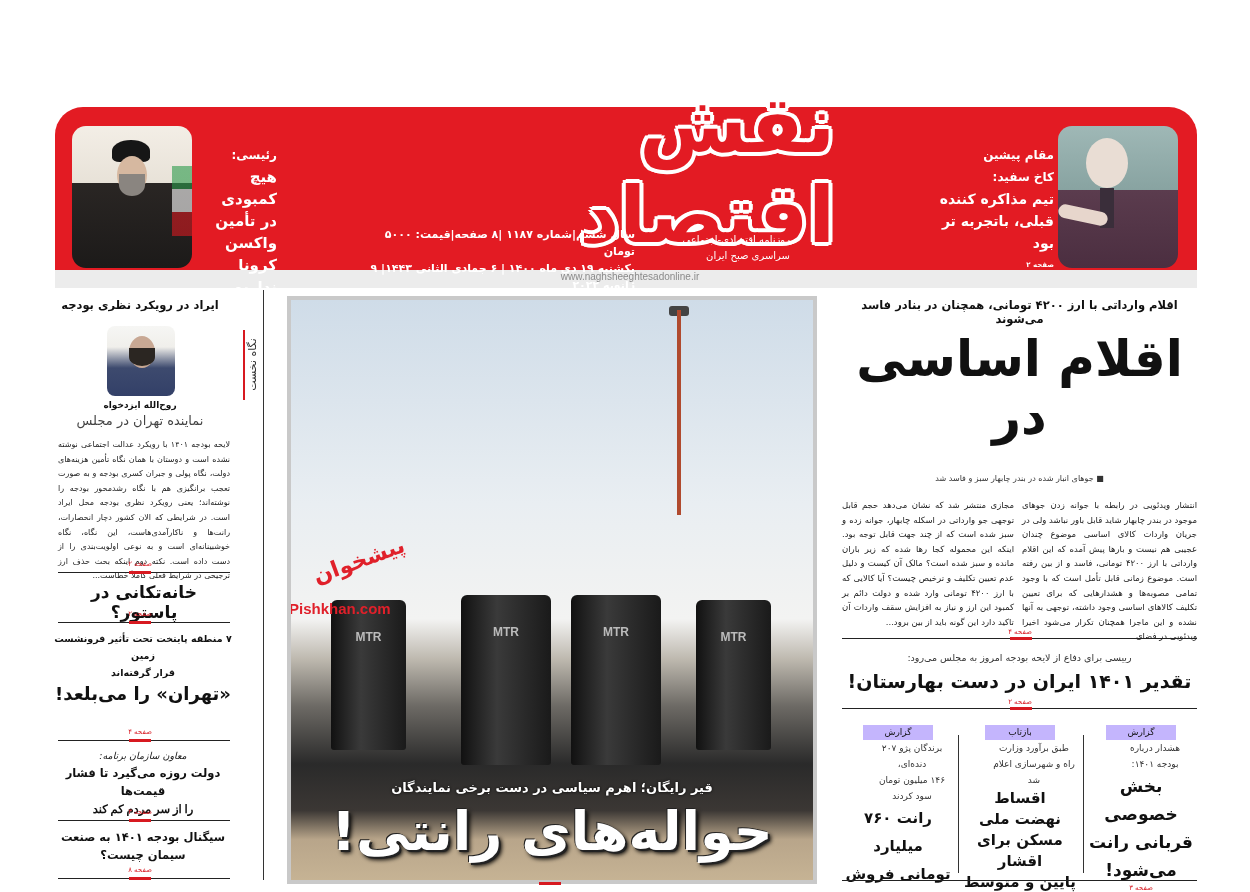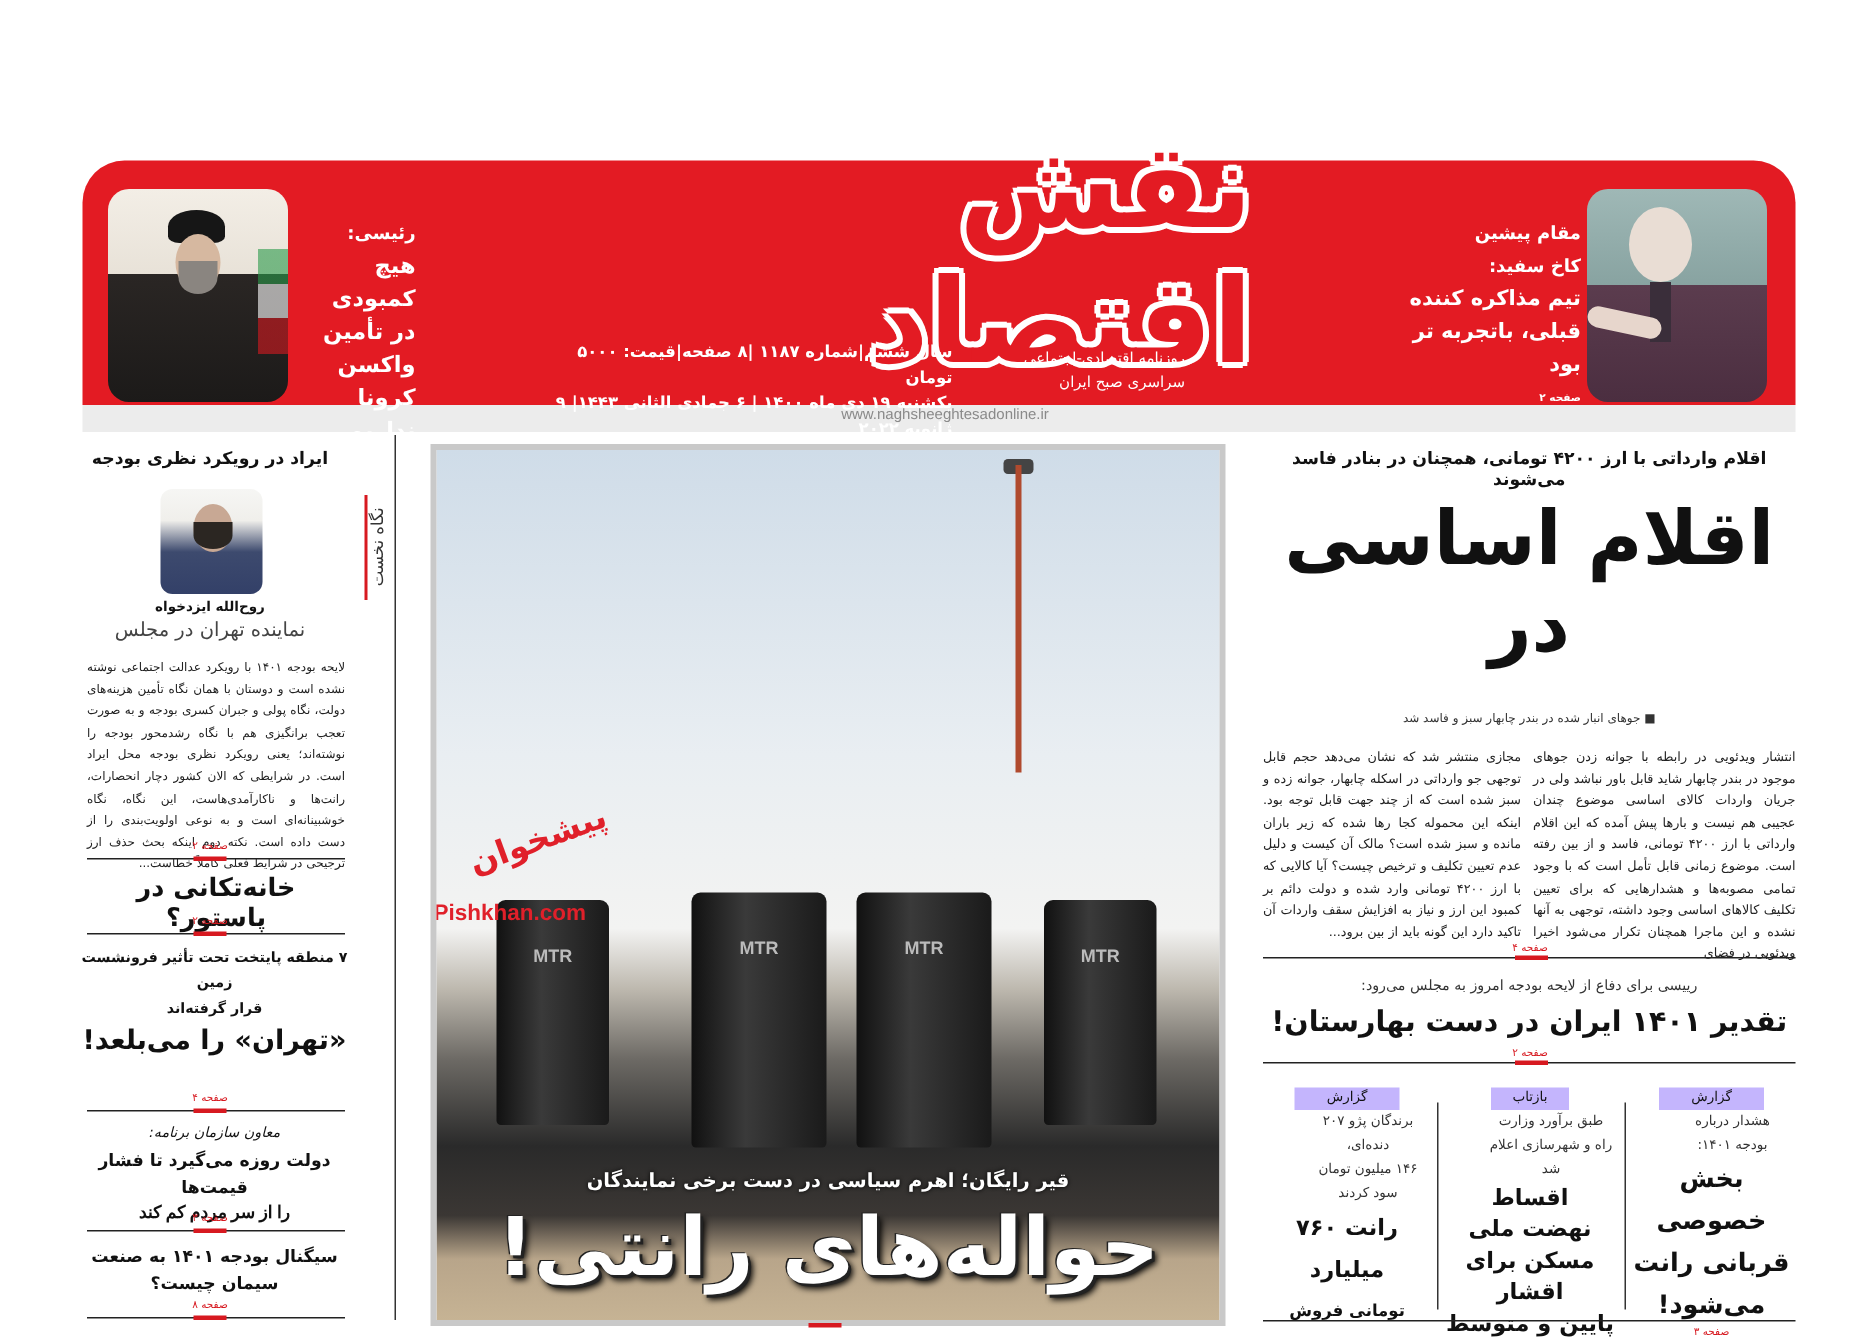--- a/index.html
+++ b/index.html
@@ -116,37 +116,37 @@
   <div class="story-k">هشدار درباره</div>
   <div class="story-k">بودجه ۱۴۰۱:</div>
   <div class="story-h" style="font-size:17px;line-height:28px;">بخش خصوصی</div>
   <div class="story-h" style="font-size:17px;line-height:28px;">قربانی رانت</div>
   <div class="story-h" style="font-size:17px;line-height:28px;">می‌شود!</div>
   <div class="pref">صفحه ۳</div>
 </div>
 <div class="abs vrule" style="left:1083px;top:735px;height:138px;"></div>
 
 <div class="abs rtl" style="left:960px;top:725px;width:120px;">
-  <div class="tag" style="width:52px;margin:0 auto;text-align:center;">بازتاب</div>
+  <div class="tag" style="width:70px;margin:0 auto;text-align:center;">بازتاب</div>
   <div class="story-k">طبق برآورد وزارت</div>
   <div class="story-k">راه و شهرسازی اعلام شد</div>
   <div class="story-h" style="font-size:15px;line-height:21px;">اقساط</div>
   <div class="story-h" style="font-size:15px;line-height:21px;">نهضت ملی</div>
   <div class="story-h" style="font-size:15px;line-height:21px;">مسکن برای اقشار</div>
   <div class="story-h" style="font-size:15px;line-height:21px;">پایین و متوسط</div>
   <div class="pref">صفحه ۶</div>
 </div>
 <div class="abs vrule" style="left:958px;top:735px;height:138px;"></div>
 
 <div class="abs rtl" style="left:842px;top:725px;width:112px;">
   <div class="tag" style="width:70px;margin:0 auto;">گزارش</div>
   <div class="story-k">برندگان پژو ۲۰۷ دنده‌ای،</div>
   <div class="story-k">۱۴۶ میلیون تومان سود کردند</div>
   <div class="story-h" style="font-size:15px;line-height:28px;">رانت ۷۶۰ میلیارد</div>
-  <div class="story-h" style="font-size:11px;line-height:28px;">تومانی فروش</div>
+  <div class="story-h" style="font-size:15px;line-height:28px;">تومانی فروش</div>
   <div class="story-h" style="font-size:15px;line-height:28px;">فوری خودرو</div>
   <div class="pref">صفحه ۶</div>
 </div>
 <div class="abs hrule" style="left:842px;top:880px;width:355px;"></div>
 
 <div class="abs bigphoto">
   <div class="pole-top"></div>
   <div class="pole"></div>
   <div class="barrel" style="left:40px;top:300px;width:75px;height:150px;">
       <div class="barrel-label">MTR</div>

